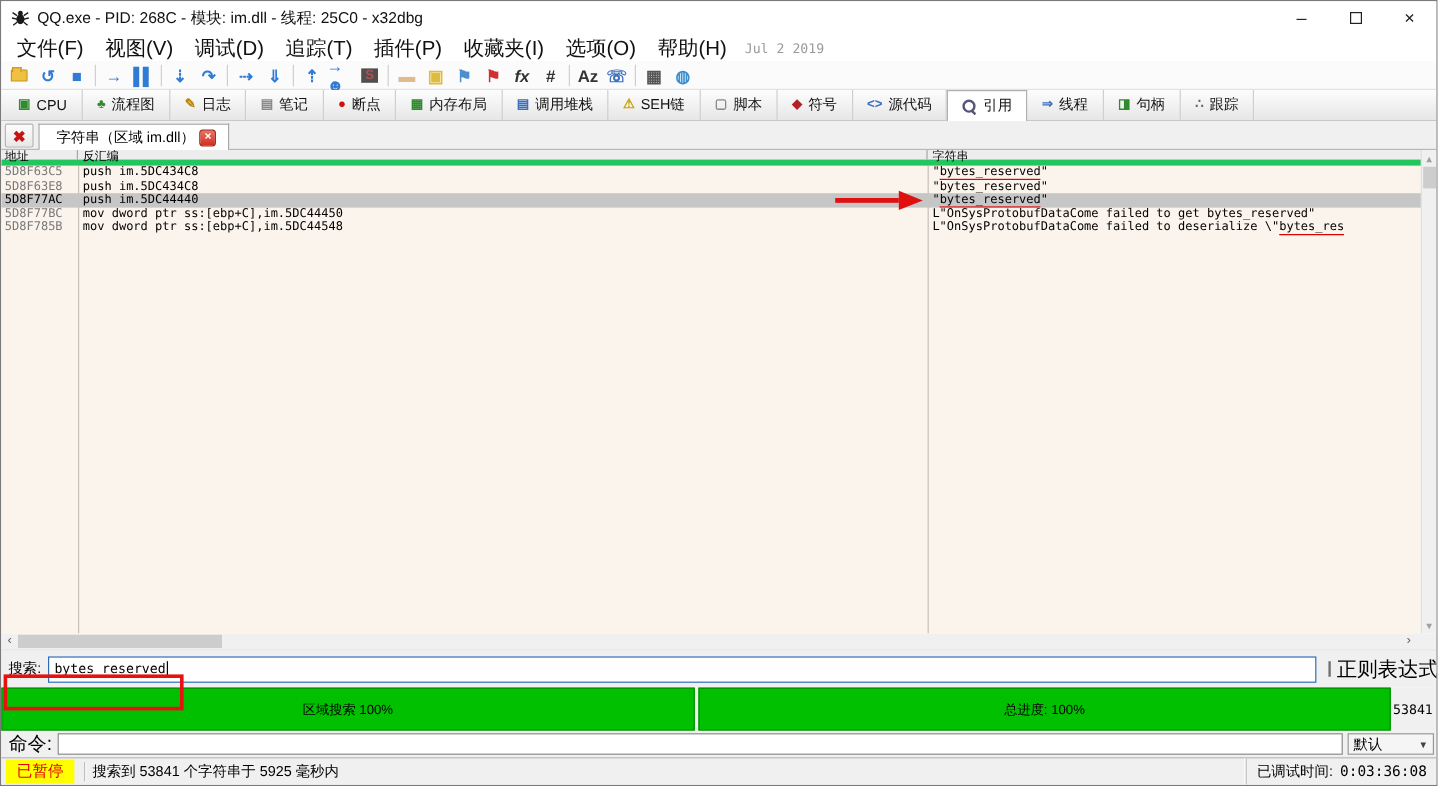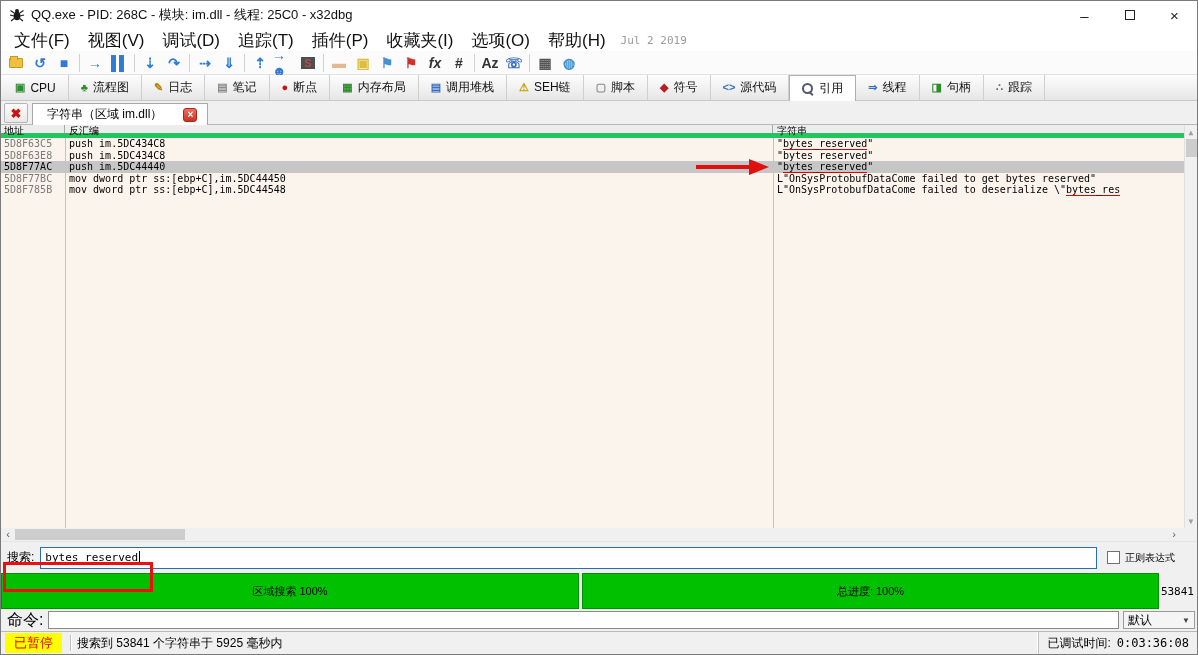--- a/index.html
+++ b/index.html
@@ -32,21 +32,21 @@
   .icon-mag::before { content:""; position:absolute; left:0; top:0; width:7px; height:7px; border:2px solid #555577; border-radius:50%; }
   .icon-mag::after { content:""; position:absolute; left:8px; top:8px; width:5px; height:2px; background:#555577; transform:rotate(45deg); transform-origin:0 0; }
   
   .tabbar { height:26px; display:flex; align-items:stretch; background:linear-gradient(#fdfdfd,#e6e6e6); border-bottom:1px solid #c8c8c8; flex:0 0 auto; padding-left:2px; }
   .tab { display:flex; align-items:center; gap:5px; padding:0 12px; font-size:12px; border-right:1px solid #cfcfcf; color:#111; }
   .tab .tab-ico { font-size:11px; font-weight:bold; line-height:1; }
   .tab.active { background:#ffffff; border:1px solid #b0b0b0; border-bottom:none; margin-bottom:-1px; }
   
   .subtabbar { height:24px; display:flex; align-items:flex-end; background:#f0f0f0; flex:0 0 auto; border-bottom:1px solid #b8b8b8; }
   .closeall-btn { width:24px; height:20px; margin:0 4px 1px 3px; background:linear-gradient(#fcfcfc,#e8e8e8); border:1px solid #b5b5b5; border-radius:2px; display:flex; align-items:center; justify-content:center; color:#cc1111; font-size:13px; font-weight:bold; }
-  .subtab { height:22px; background:#ffffff; border:1px solid #a8a8a8; border-bottom:none; display:flex; align-items:center; gap:21px; padding:0 10px 0 14px; font-size:12px; margin-bottom:-1px; }
+  .subtab { height:22px; background:#ffffff; border:1px solid #a8a8a8; border-bottom:none; display:flex; align-items:center; gap:4px; padding:0 10px 0 14px; font-size:12px; margin-bottom:-1px; }
   .subtab-close { width:14px; height:14px; background:linear-gradient(#f07060,#d03020); border:1px solid #a82818; border-radius:3px; color:#fff; font-size:10px; line-height:12px; text-align:center; font-weight:bold; }
   
   .tablewrap { flex:1 1 auto; position:relative; background:#fbf4ec; overflow:hidden; font-family:"DejaVu Sans Mono", monospace; }
   .thead { height:13px; display:flex; background:#ededed; border-bottom:5px solid #22c55e; font-size:10px; line-height:12px; color:#000; position:relative; z-index:2; }
   .th-addr { width:64px; padding-left:3px; border-right:1px solid #a8a8a8; }
   .th-disasm { width:708px; padding-left:4px; border-right:1px solid #a8a8a8; }
   .th-str { flex:1; padding-left:4px; }
   .vline { position:absolute; top:13px; bottom:0; width:1px; background:#c9c0b8; z-index:1; }
   .vline-a { left:64px; } .vline-b { left:772px; }
   .trow { display:flex; height:11.5px; line-height:11.5px; font-size:10px; white-space:pre; position:relative; z-index:2; }
@@ -66,21 +66,21 @@
   .hs-arrow { position:absolute; top:0; width:14px; height:13px; display:flex; align-items:center; justify-content:center; color:#606060; font-size:11px; line-height:13px; }
   .hs-left { left:0; } .hs-right { right:16px; }
   .hs-thumb { position:absolute; left:14px; top:1px; width:170px; height:11px; background:#cdcdcd; }
   
   .searchrow { height:32px; background:#f0f0f0; display:flex; align-items:center; padding:0 4px 0 6px; flex:0 0 auto; border-top:1px solid #e5e5e5; }
   .search-label { font-size:12px; margin-right:6px; white-space:nowrap; }
   .search-input { flex:1; height:22px; background:#fff; border:1px solid #2b6cb8; display:flex; align-items:center; padding-left:4px; font-family:"DejaVu Sans Mono", monospace; font-size:11px; }
   .caret { display:inline-block; width:1px; height:14px; background:#000; margin-left:1px; }
   .regex-wrap { display:flex; align-items:center; gap:5px; margin-left:10px; width:86px; flex:0 0 auto; }
   .checkbox { width:13px; height:13px; background:#fff; border:1px solid #707070; display:inline-block; }
-  .regex-label { font-size:10px; white-space:nowrap; }
+  .regex-label { font-size:17px; white-space:nowrap; }
   
   .progressrow { height:36px; display:flex; align-items:stretch; background:#f0f0f0; flex:0 0 auto; }
   .pbar { background:#00c000; border:1px solid #009000; display:flex; align-items:center; justify-content:center; font-size:11px; color:#000; }
   .pbar.region { width:578px; }
   .pbar.total { width:577px; margin-left:3px; }
   .pcount { flex:1; display:flex; align-items:center; justify-content:flex-end; padding-right:3px; font-family:"DejaVu Sans Mono", monospace; font-size:11px; }
   
   .commandrow { height:22px; display:flex; align-items:center; background:#f0f0f0; padding:0 2px 0 6px; flex:0 0 auto; }
   .cmd-label { font-size:16px; margin-right:5px; white-space:nowrap; }
   .cmd-input { flex:1; height:18px; background:#fff; border:1px solid #8a8a8a; font-family:"DejaVu Sans Mono", monospace; font-size:11px; padding-left:3px; }

